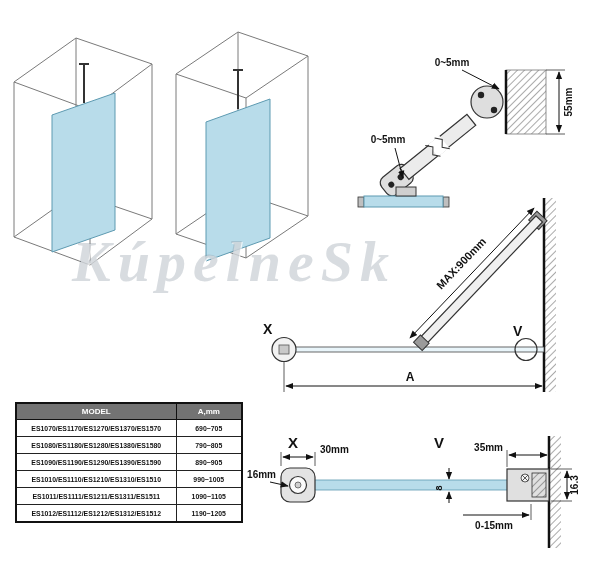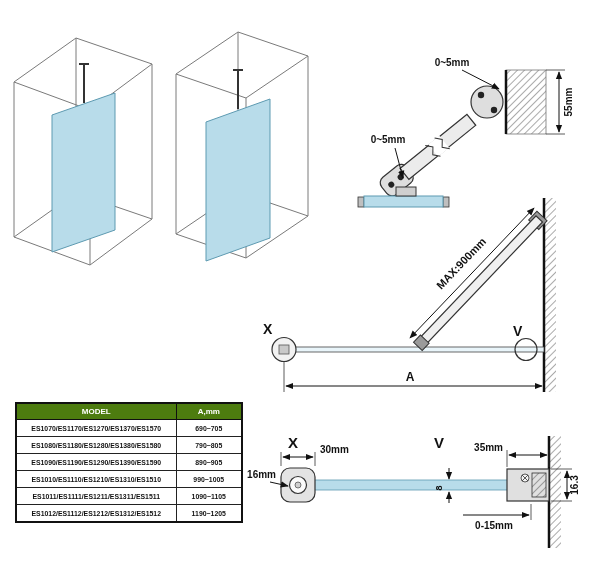--- a/index.html
+++ b/index.html
@@ -12,21 +12,21 @@
     font-size:58px;letter-spacing:7px;line-height:1.1;
     color:rgba(125,140,152,0.30);
     text-shadow:1px 1px 0 rgba(255,255,255,0.75);
     pointer-events:none;white-space:nowrap;z-index:5;
   }
   table.model-table{
     position:absolute;left:15px;top:402px;width:226px;z-index:4;
     border-collapse:collapse;background:#fff;table-layout:fixed;
     border:2px solid #111;
   }
-  .model-table th{background:#4d7c0f;color:#fff;font-size:8px;font-weight:bold;height:15px;border:1px solid #101010;padding:0;}
+  .model-table th{background:#737373;color:#fff;font-size:8px;font-weight:bold;height:15px;border:1px solid #101010;padding:0;}
   .model-table td{border:1px solid #222;font-size:6.9px;font-weight:bold;color:#111;text-align:center;height:16px;padding:0 1px;white-space:nowrap;overflow:hidden;}
   .col-model{width:160px}
   .col-a{width:66px}
 </style>
 </head>
 <body>
 
 <div class="page">
 
   <svg width="600" height="568" viewBox="0 0 600 568">
@@ -169,20 +169,21 @@
       <line x1="449" y1="468" x2="449" y2="479" stroke="#111" stroke-width="1" marker-end="url(#arr)"></line>
       <line x1="449" y1="503" x2="449" y2="492" stroke="#111" stroke-width="1" marker-end="url(#arr)"></line>
       <text x="442" y="488" transform="rotate(-90 442 488)" text-anchor="middle" font-size="9" font-weight="bold">8</text>
 
       <line x1="531" y1="504" x2="531" y2="520" stroke="#333" stroke-width="0.8"></line>
       <line x1="463" y1="515" x2="529" y2="515" stroke="#111" stroke-width="1" marker-end="url(#arr)"></line>
       <text x="494" y="529" text-anchor="middle" font-size="10" font-weight="bold">0-15mm</text>
     </g>
   </svg>
 
+  <div class="watermark">KúpelneSk</div>
 
   <table class="model-table">
     <colgroup>
         <col class="col-model">
         <col class="col-a">
       </colgroup>
     <thead>
       <tr>
         <th>MODEL</th>
         <th>A,mm</th>

